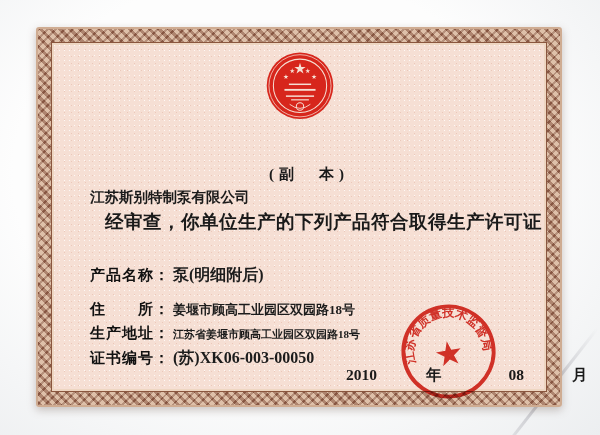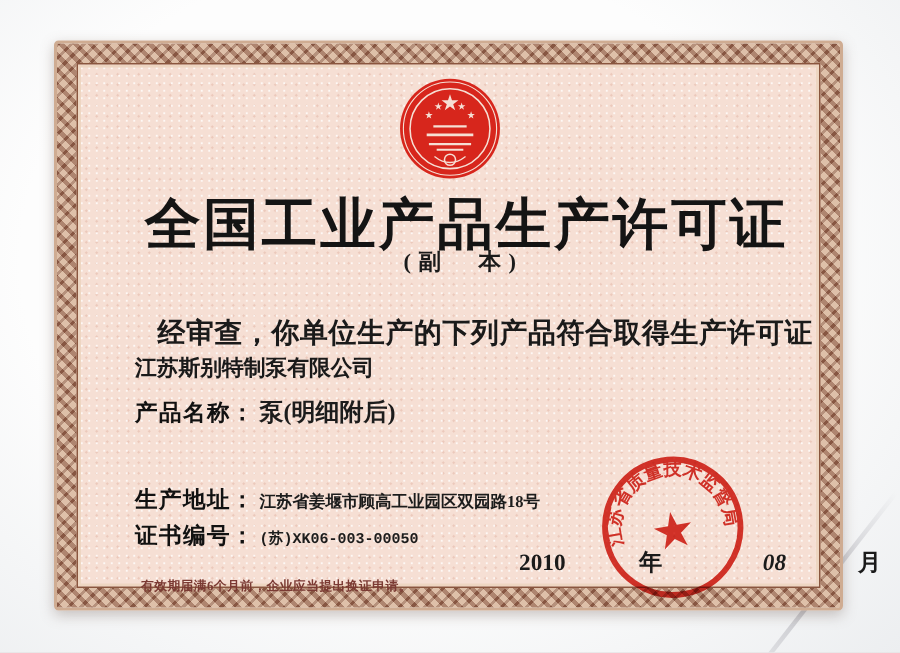--- a/index.html
+++ b/index.html
@@ -34,36 +34,36 @@
   }
   .abs { position:absolute; white-space:nowrap; }
   .emblem { left:222px; top:22px; width:80px; height:74px; }
   .title {
     left:0; right:0; top:96px; text-align:center;
     font-family:"Liberation Sans", sans-serif;
     font-size:37px; font-weight:900; letter-spacing:2px; color:#141414;
     transform:translateX(12px);
   }
   .subtitle { left:0; right:0; top:136px; text-align:center; font-size:15px; letter-spacing:5px; transform:translateX(10px); font-weight:600; }
-  .company { left:52px; top:159px; font-size:14.5px; font-weight:700;margin-top:48px; }
+  .company { left:52px; top:159px; font-size:14.5px; font-weight:700; }
   .para { font-size:18.5px; font-weight:700; letter-spacing:.5px; }
   .para1 { left:67px; top:180px; }
   .para2 { left:28px; top:209px; }
   .row { position:absolute; left:52px; white-space:nowrap; }
   .lab { font-size:15px; font-weight:700; letter-spacing:1px; color:#111; }
   .val { font-weight:700; margin-left:3px; color:#1c1c1c; }
   .row-product  { top:236px; } .row-product  .val { font-size:16px; }
   .row-residence{ top:271px; } .row-residence .val { font-size:13px; }
   .row-address  { top:295px; } .row-address  .val { font-size:11px; }
-  .row-certno   { top:319px; } .row-certno   .val { font-size:10px; font-family:Liberation Mono, monospace; }
+  .row-certno   { top:319px; } .row-certno   .val { font-size:16px; font-family:Liberation Serif, serif; }
   .row-validity { top:341px; } .row-validity .val { font-size:14px; }
   .footnote { left:56px; top:356px; font-size:8.5px; color:#7b3a33; letter-spacing:.3px; font-weight:600; }
   .date-row { left:308px; top:336px; font-size:15.5px; font-weight:700; display:flex; align-items:baseline;gap:40px; }
   .date-row .gap-a { margin-left:9px; }
-  .date-row .gap-b { margin-left:27px;font-style:italic; }
+  .date-row .gap-b { margin-left:27px; }
   .date-row .gap-c { margin-left:8px; }
   .date-row .gap-d { margin-left:38px; }
   .date-row .gap-e { margin-left:9px; }
   .seal { left:362px; top:274px; width:97px; height:97px; mix-blend-mode:multiply; opacity:.93; transform:rotate(-10deg); z-index:5; }
 </style>
 </head>
 <body>
 
 <div class="scan">
   <div class="crease"></div>
@@ -86,46 +86,47 @@
       <g stroke="#f6dfd4" fill="none">
         <path d="M35 45 H65" stroke-width="2"></path>
         <path d="M29 52.5 H71" stroke-width="2.5"></path>
         <path d="M31 61 H69" stroke-width="2"></path>
         <path d="M38 66 H62" stroke-width="1.6"></path>
       </g>
       <circle cx="50" cy="75" r="5" fill="none" stroke="#f6dfd4" stroke-width="1.4"></circle>
       <path d="M36 72 q14 11 28 0" fill="none" stroke="#f6dfd4" stroke-width="1.2"></path>
     </svg>
 
-    <div class="abs title">全国工业产品生产许可证</div>
     <div class="abs subtitle">(副　本)</div>
 
     <div class="abs company">江苏斯别特制泵有限公司</div>
     <div class="abs para para1">经审查，你单位生产的下列产品符合取得生产许可证</div>
 
     <div class="row row-product">
       <span class="lab">产品名称：</span><span class="val">泵(明细附后)</span>
+    </div>
+    <div class="row row-residence">
+      <span class="lab">住　　所：</span><span class="val">姜堰市顾高工业园区双园路18号</span>
     </div>
     <div class="row row-address">
       <span class="lab">生产地址：</span><span class="val">江苏省姜堰市顾高工业园区双园路18号</span>
     </div>
     <div class="row row-certno">
       <span class="lab">证书编号：</span><span class="val">(苏)XK06-003-00050</span>
     </div>
 
     <div class="abs date-row">
       <span>2010</span>
       <span class="gap-a">年</span>
       <span class="gap-b">08</span>
       <span class="gap-c">月</span>
       <span class="gap-d">09</span>
       <span class="gap-e">日</span>
     </div>
 
-    <div class="abs footnote">有效期届满6个月前，企业应当提出换证申请。</div>
 
     <svg class="abs seal" viewBox="0 0 100 100">
       <defs>
         <path id="sealArc" d="M16.2 62.3 A36 36 0 1 1 83.8 62.3" fill="none"></path>
       </defs>
       <circle cx="50" cy="50" r="46.5" fill="none" stroke="#d5281f" stroke-width="4"></circle>
       <use href="#star5" transform="translate(50,53) scale(1.7)" fill="#d5281f"></use>
       <text font-size="12.5" font-weight="bold" fill="#d5281f" font-family="Liberation Serif, serif">
         <textPath href="#sealArc" startOffset="50%" text-anchor="middle">江苏省质量技术监督局</textPath>
       </text>

